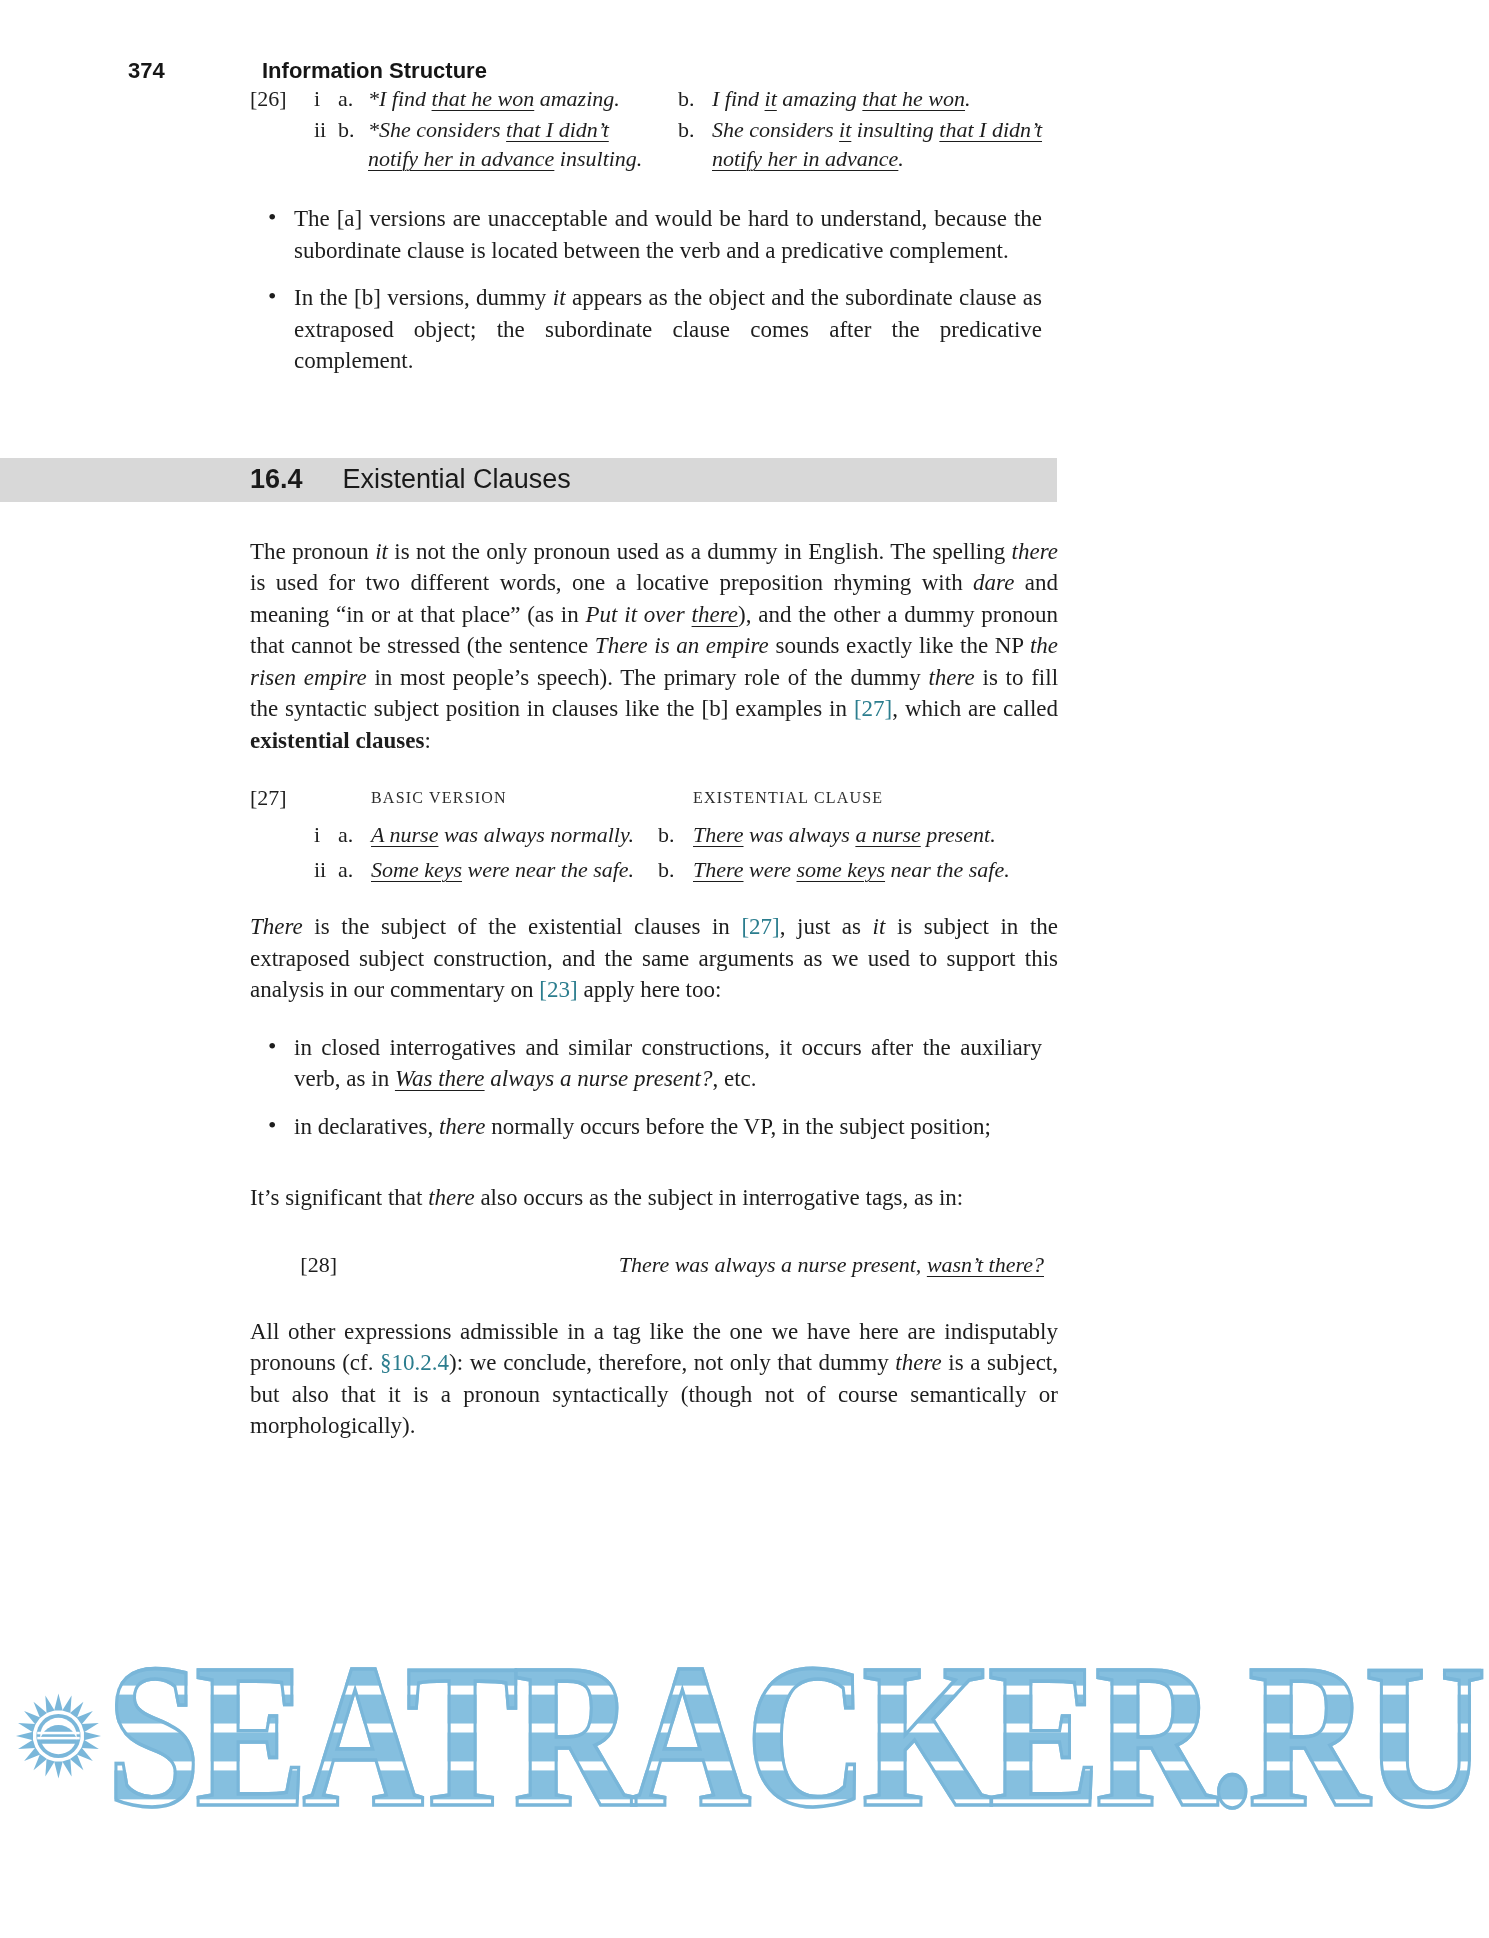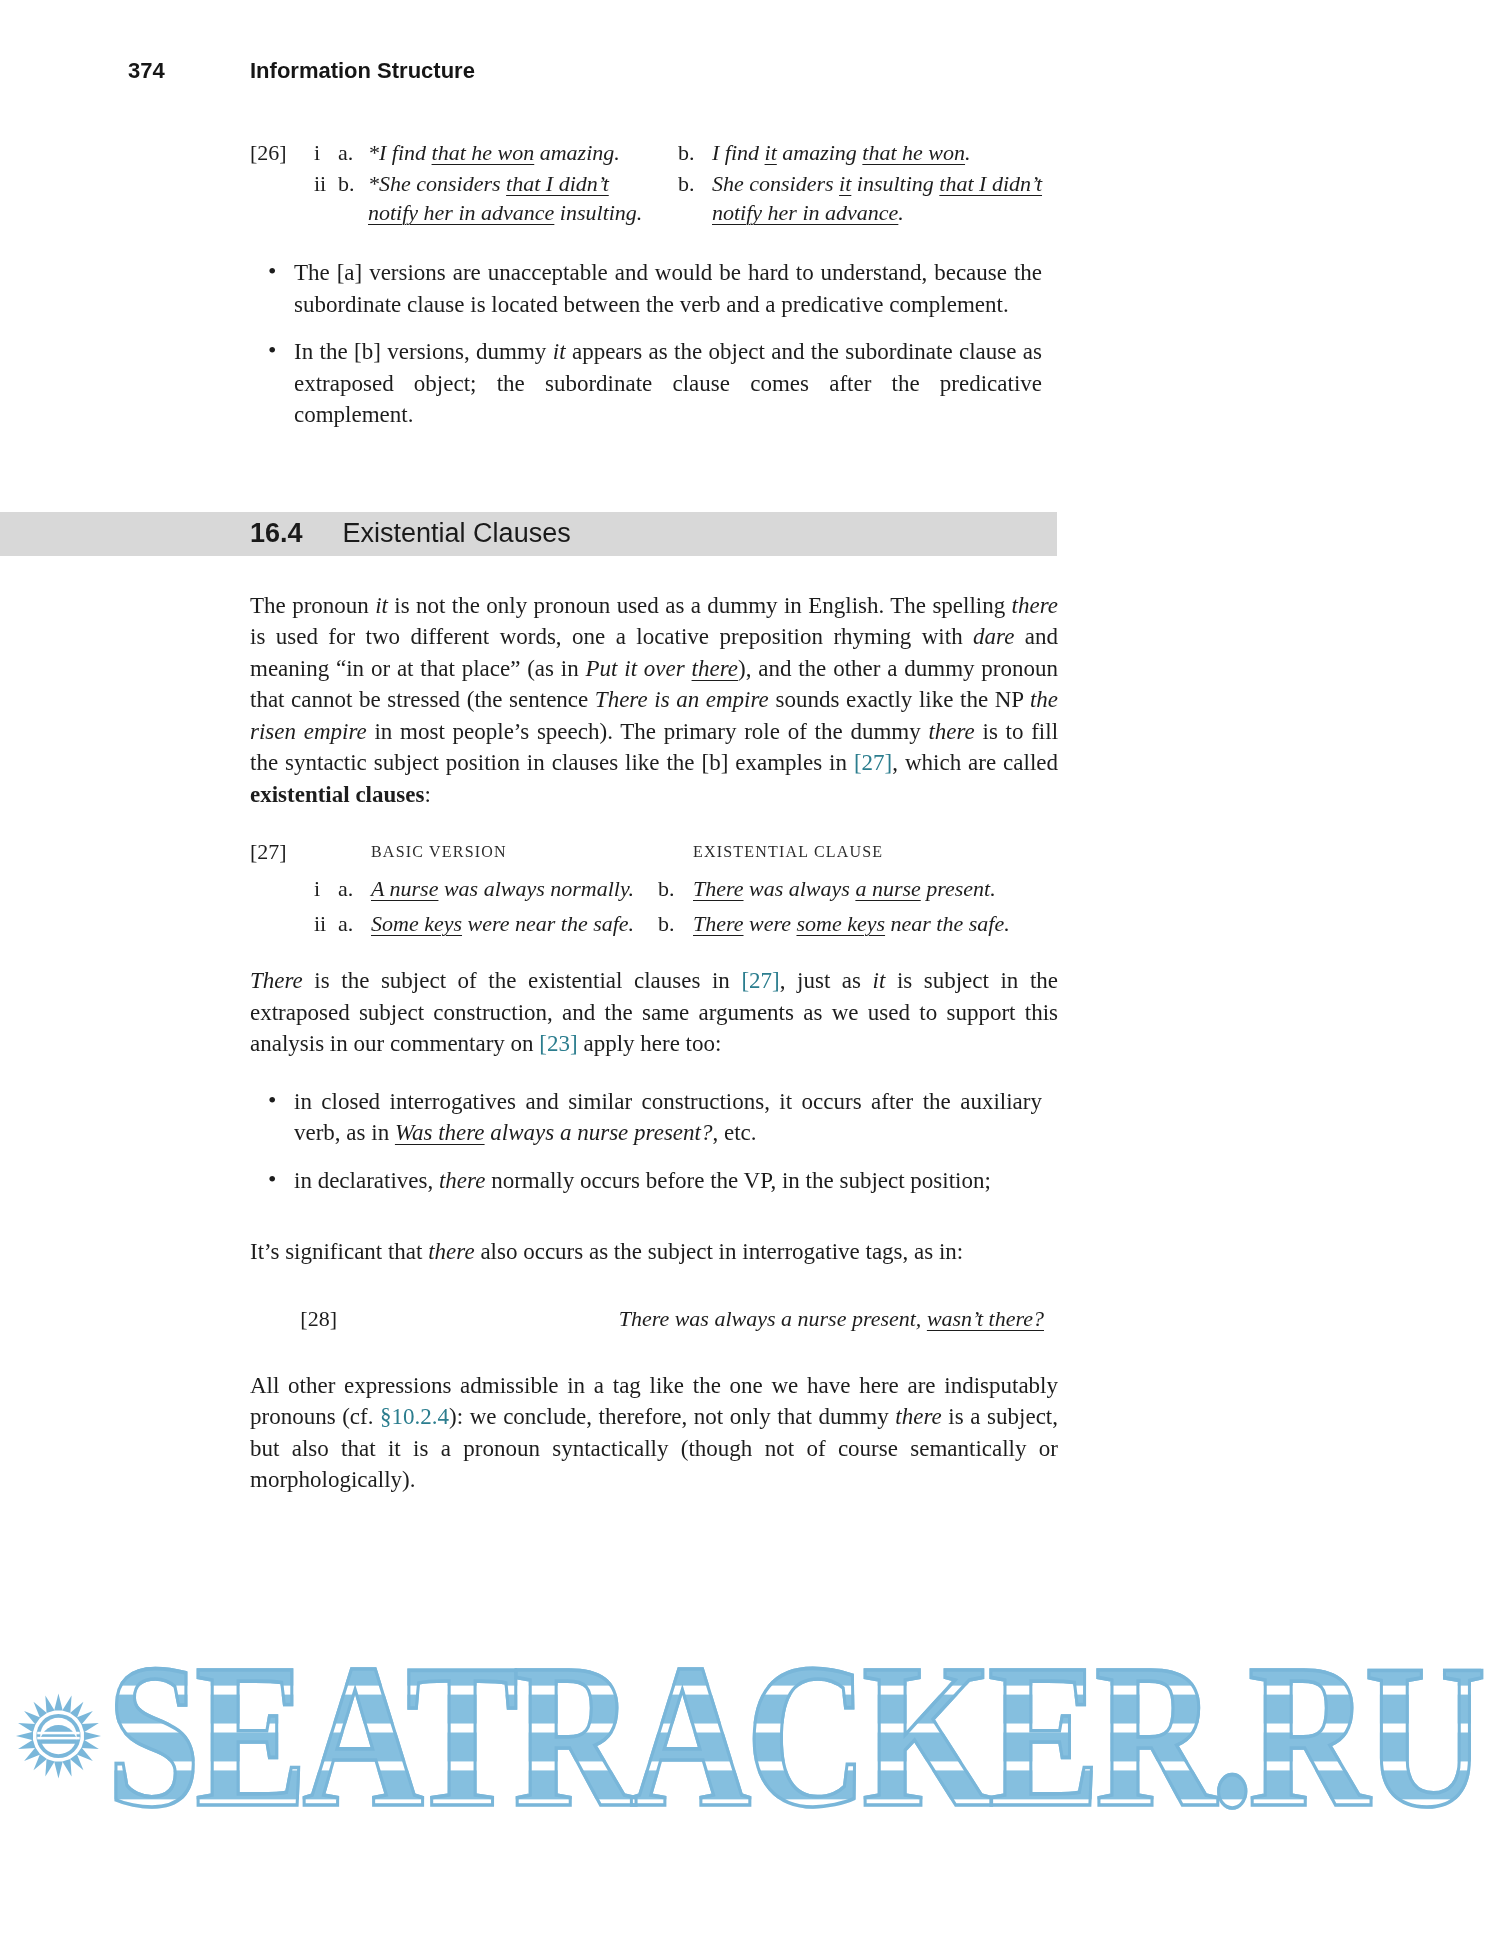--- a/index.html
+++ b/index.html
@@ -14,40 +14,40 @@
   }
 
   
   .running-header {
     display: flex;
     margin: 58px 0 0 128px;
     font-family: "Liberation Sans", sans-serif;
     font-weight: bold;
     font-size: 22px;
     color: #161616;
+    gap: 12px;
   }
   .running-header .page-num { width: 122px; }
 
   .content { margin-left: 250px; width: 808px; }
 
   
   .s-r  { font-style: normal; }
   .s-i  { font-style: italic; }
   .s-iu { font-style: italic; text-decoration: underline; text-decoration-thickness: 1px; text-underline-offset: 4px; }
   .s-b  { font-weight: bold; }
   .s-ref { color: #2b7d8e; }
 
   
   .ex-grid {
     display: grid;
     font-size: 22px;
     line-height: 29px;
   }
   .ex26 {
-    margin-top: 54px;
     grid-template-columns: 64px 24px 30px 310px 34px 1fr;
     row-gap: 2px;
   }
   .ex27 {
     margin-top: 26px;
     grid-template-columns: 64px 24px 33px 287px 35px 1fr;
     row-gap: 4px;
     line-height: 31px;
   }
   .ex-label { font-style: normal; }

